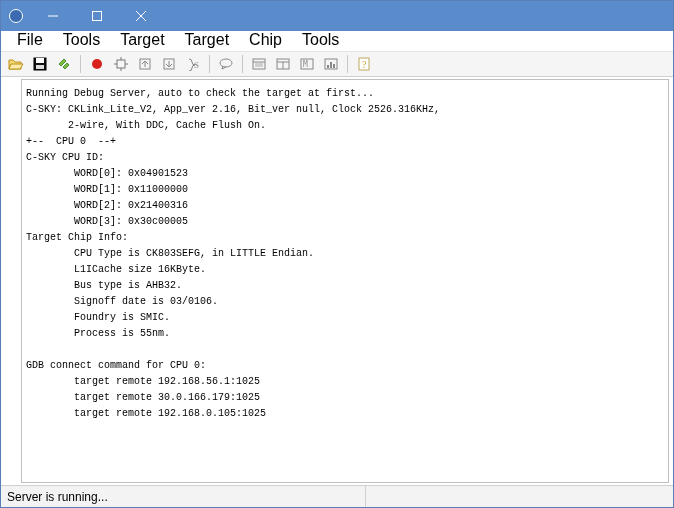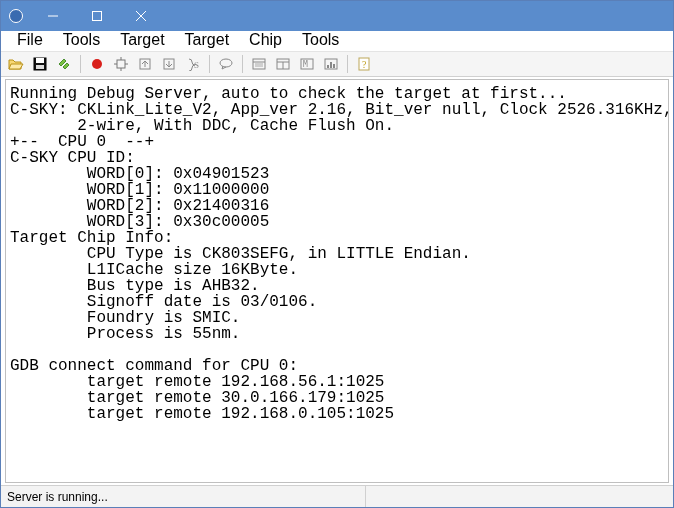--- a/index.html
+++ b/index.html
@@ -67,24 +67,24 @@
   .tb-sep {
     width: 1px; height: 18px;
     background: #c8c8c8;
     margin: 0 3px;
   }
   .tb-btn svg { display: block; }
 
   .console {
     flex: 1 1 auto;
     border: 1px solid #bfbfbf;
-    margin: 2px 4px 2px 4px;
+    margin: 2px 4px 2px 20px;
     padding: 6px 8px 6px 4px;
     font-family: "SimSun", "Courier New", monospace;
-    font-size: 16px;
+    font-size: 10px;
     line-height: 16px;
     color: #000;
     white-space: pre;
     overflow: auto;
     background: #fff;
   }
 
   .statusbar {
     height: 22px;
     border-top: 1px solid #d0d0d0;

